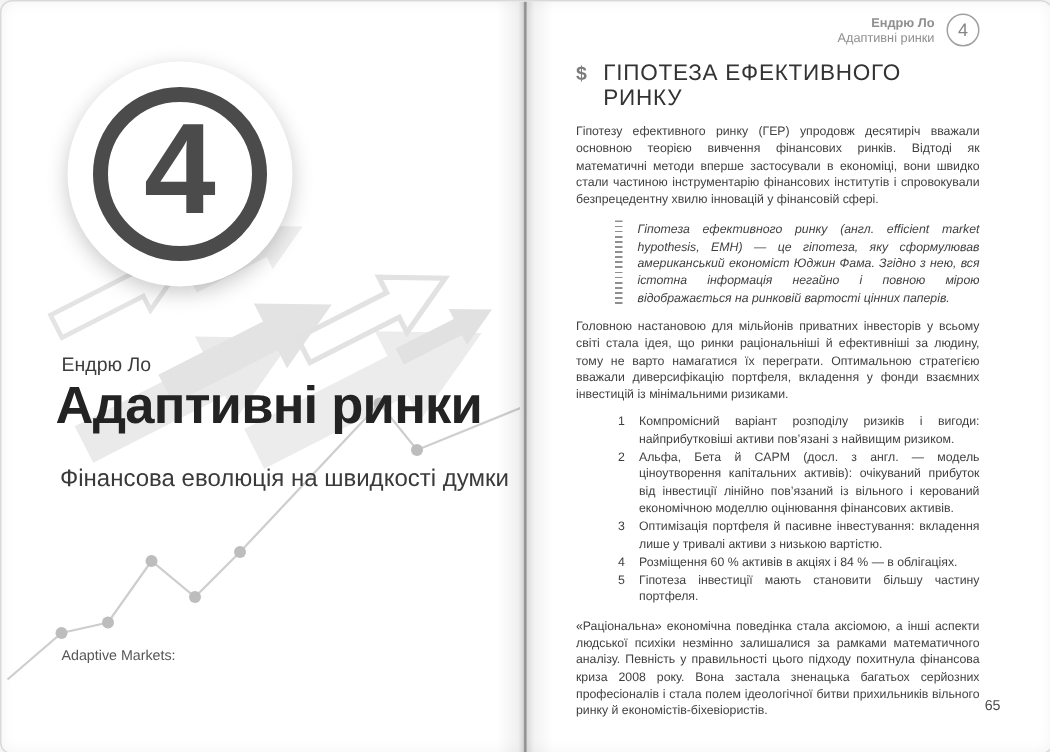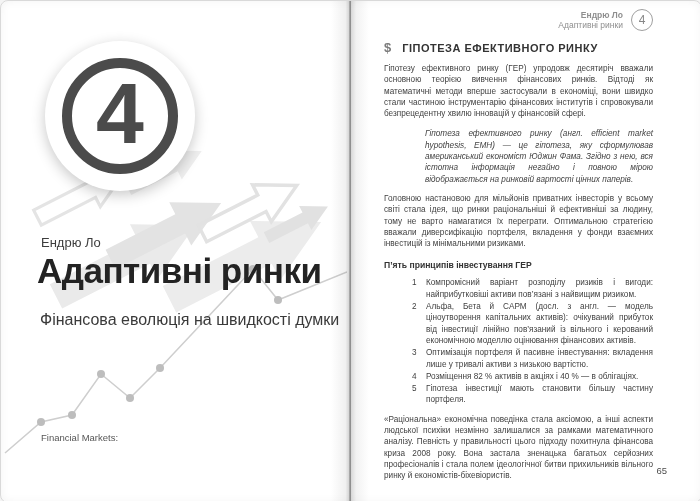--- a/index.html
+++ b/index.html
@@ -41,23 +41,23 @@
   .rp-header{display:flex;justify-content:flex-end;align-items:center;gap:8px;}
   .rp-header-text{text-align:right;color:#8f8f8f;line-height:10.5px;font-size:8.5px;}
   .rp-h1{font-weight:bold;}
   .rp-badge{
     width:22px;height:22px;border:1.5px solid #a0a0a0;border-radius:50%;flex:0 0 auto;
     display:flex;align-items:center;justify-content:center;
     font-size:12px;color:#868686;box-sizing:border-box;
   }
   .rp-section{display:flex;align-items:baseline;gap:11px;margin-top:9px;}
   .dollar{font-size:13px;font-weight:bold;color:#7b7b7b;}
-  .rp-section h2{margin:0;font-size:11px;font-weight:bold;color:#333;letter-spacing:.5px;}
+  .rp-section h2{margin:0;font-size:15px;font-weight:normal;color:#333;letter-spacing:.5px;}
   .body{margin:8px 0 0 0;font-size:8.2px;line-height:11.3px;text-align:justify;}
-  .defbox{display:flex;margin:9px 0 0 26px;align-items:center;}
+  .defbox{display:flex;margin:9px 0 0 26px;}
   .defbar{
     flex:0 0 5px;
     background:repeating-linear-gradient(to bottom,#8f8f8f 0 1.2px,transparent 1.2px 3.4px);
   }
   .defbox p{margin:0;padding-left:10px;font-size:8.2px;line-height:11.3px;font-style:italic;text-align:justify;}
   .principles-h{margin:11px 0 0 0;font-size:8.6px;font-weight:bold;color:#333;}
   .principles{margin:7px 0 0 0;padding:0;list-style:none;}
   .principles li{display:flex;margin:0 0 1px 28px;font-size:8.2px;line-height:11.3px;}
   .p-num{flex:0 0 14px;}
   .p-text{flex:1;text-align:justify;}
@@ -99,21 +99,21 @@
       <div class="badge-ring">
         <span>4</span>
       </div>
     </div>
 
     <div class="lp-author">Ендрю Ло</div>
     <h1 class="lp-title">Адаптивні ринки</h1>
     <div class="lp-subtitle">Фінансова еволюція на швидкості думки</div>
 
     <div class="lp-source">
-      <div>Financial Markets:</div>
+      <div>Adaptive Markets:</div>
     </div>
   </div>
 
   <div class="gutter"></div>
 
   <div class="page-right">
 
     <div class="rp-header">
       <div class="rp-header-text">
         <div class="rp-h1">Ендрю Ло</div>
@@ -131,38 +131,37 @@
 
     <p class="body">Гіпотезу ефективного ринку (ГЕР) упродовж десятиріч вважали основною теорією вивчення фінансових ринків. Відтоді як математичні методи вперше застосували в економіці, вони швидко стали частиною інструментарію фінансових інститутів і спровокували безпрецедентну хвилю інновацій у фінансовій сфері.</p>
 
     <div class="defbox">
       <div class="defbar"></div>
       <p>Гіпотеза ефективного ринку (англ. efficient market hypothesis, EMH) — це гіпотеза, яку сформулював американський економіст Юджин Фама. Згідно з нею, вся істотна інформація негайно і повною мірою відображається на ринковій вартості цінних паперів.</p>
     </div>
 
     <p class="body">Головною настановою для мільйонів приватних інвесторів у всьому світі стала ідея, що ринки раціональніші й ефективніші за людину, тому не варто намагатися їх переграти. Оптимальною стратегією вважали диверсифікацію портфеля, вкладення у фонди взаємних інвестицій із мінімальними ризиками.</p>
 
-    <h3 class="principles-h">П’ять принципів інвестування ГЕР</h3>
 
     <ol class="principles">
       <li>
         <span class="p-num">1</span>
         <span class="p-text">Компромісний варіант розподілу ризиків і вигоди: найприбутковіші активи пов’язані з найвищим ризиком.</span>
       </li>
       <li>
         <span class="p-num">2</span>
         <span class="p-text">Альфа, Бета й CAPM (досл. з англ. — модель ціноутворення капітальних активів): очікуваний прибуток від інвестиції лінійно пов’язаний із вільного і керований економічною моделлю оцінювання фінансових активів.</span>
       </li>
       <li>
         <span class="p-num">3</span>
         <span class="p-text">Оптимізація портфеля й пасивне інвестування: вкладення лише у тривалі активи з низькою вартістю.</span>
       </li>
       <li>
         <span class="p-num">4</span>
-        <span class="p-text">Розміщення 82 % активів в акціях і 40 % — в облігаціях.</span>
+        <span class="p-text">Розміщення 60 % активів в акціях і 84 % — в облігаціях.</span>
       </li>
       <li>
         <span class="p-num">5</span>
         <span class="p-text">Гіпотеза інвестиції мають становити більшу частину портфеля.</span>
       </li>
     </ol>
 
     <p class="body">«Раціональна» економічна поведінка стала аксіомою, а інші аспекти людської психіки незмінно залишалися за рамками математичного аналізу. Певність у правильності цього підходу похитнула фінансова криза 2008 року. Вона застала зненацька багатьох серйозних професіоналів і стала полем ідеологічної битви прихильників вільного ринку й економістів-біхевіористів.</p>
 
     <div class="pageno">65</div>

